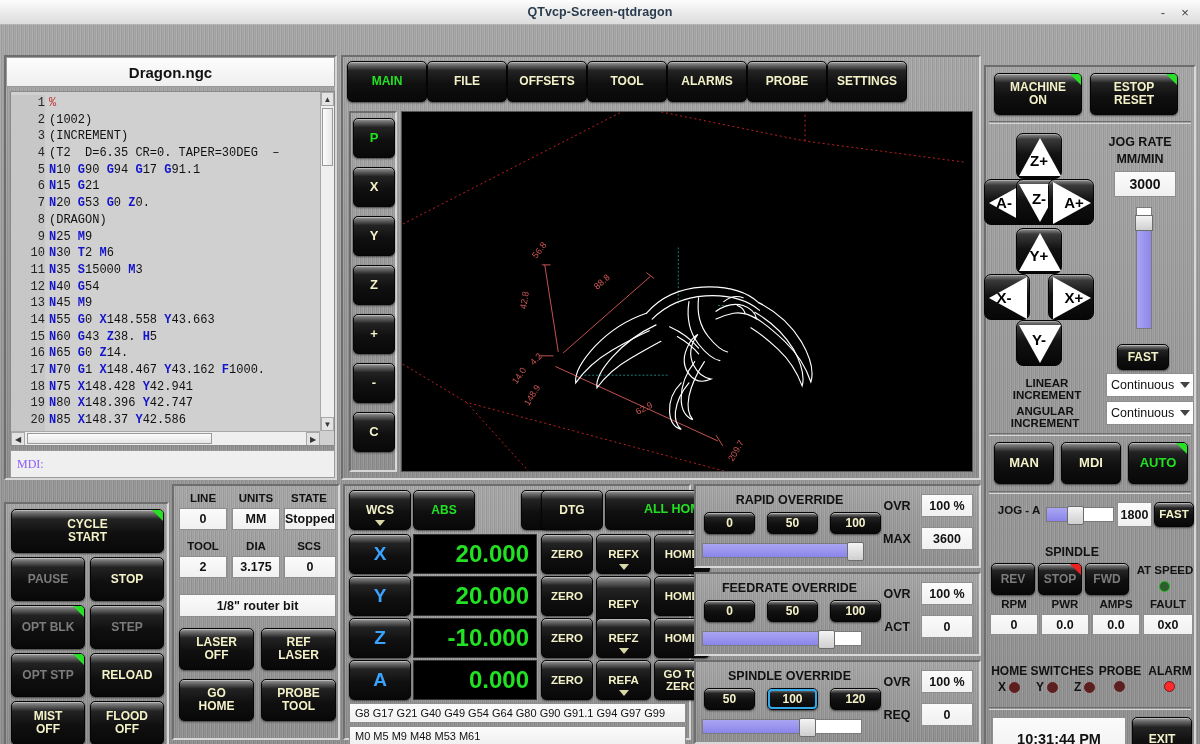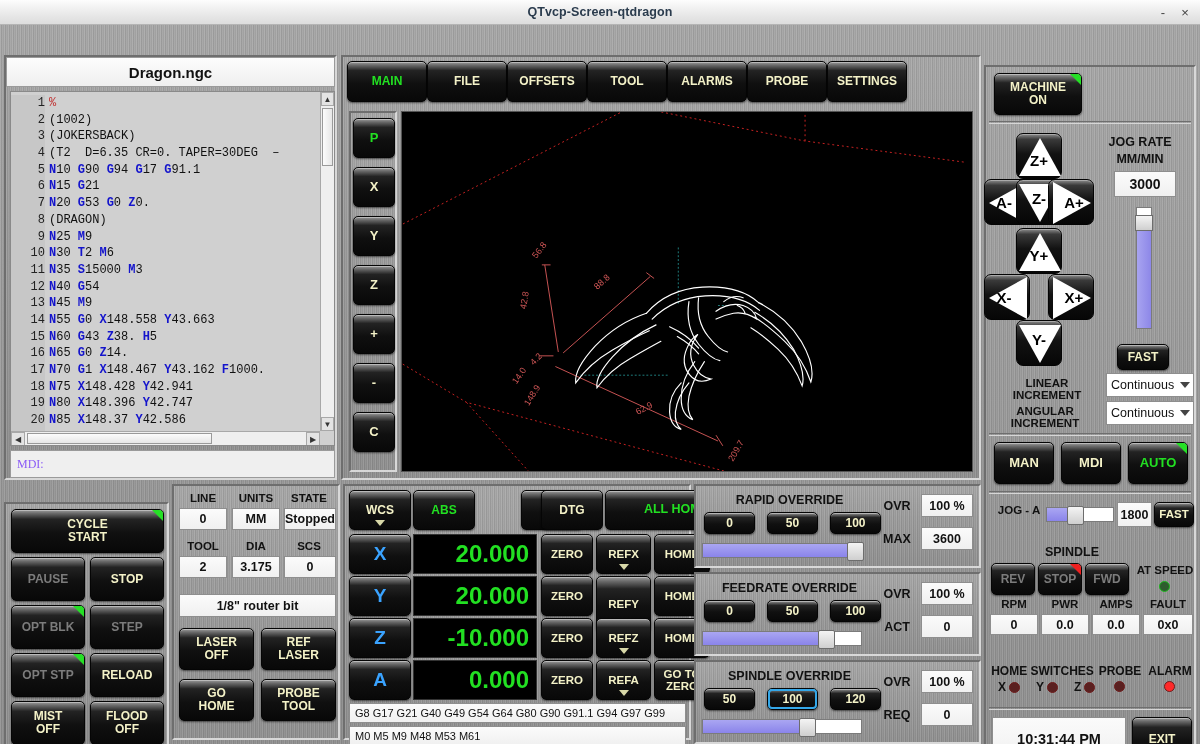--- a/index.html
+++ b/index.html
@@ -168,21 +168,21 @@
 </div>
 
 <div id="app" class="metal">
 
 <div class="panel groove metal" id="gcode-panel">
   <div id="gcode-title">Dragon.ngc</div>
   <div id="gcode-body">
     <div id="gcode-lines">
           <div class="gl"><span class="num">1</span><span><span class="pc">%</span></span></div>
           <div class="gl"><span class="num">2</span><span>(1002)</span></div>
-          <div class="gl"><span class="num">3</span><span>(JOKERSBACK)</span></div>
+          <div class="gl"><span class="num">3</span><span>(INCREMENT)</span></div>
           <div class="gl"><span class="num">4</span><span>(T2  D=6.35 CR=0. TAPER=30DEG  –</span></div>
           <div class="gl"><span class="num">5</span><span><span class="kw">N</span>10 <span class="kw">G</span>90 <span class="kw">G</span>94 <span class="kw">G</span>17 <span class="kw">G</span>91.1</span></div>
           <div class="gl"><span class="num">6</span><span><span class="kw">N</span>15 <span class="kw">G</span>21</span></div>
           <div class="gl"><span class="num">7</span><span><span class="kw">N</span>20 <span class="kw">G</span>53 <span class="kw">G</span>0 <span class="kw">Z</span>0.</span></div>
           <div class="gl"><span class="num">8</span><span>(DRAGON)</span></div>
           <div class="gl"><span class="num">9</span><span><span class="kw">N</span>25 <span class="kw">M</span>9</span></div>
           <div class="gl"><span class="num">10</span><span><span class="kw">N</span>30 <span class="kw">T</span>2 <span class="kw">M</span>6</span></div>
           <div class="gl"><span class="num">11</span><span><span class="kw">N</span>35 <span class="kw">S</span>15000 <span class="kw">M</span>3</span></div>
           <div class="gl"><span class="num">12</span><span><span class="kw">N</span>40 <span class="kw">G</span>54</span></div>
           <div class="gl"><span class="num">13</span><span><span class="kw">N</span>45 <span class="kw">M</span>9</span></div>
@@ -475,20 +475,24 @@
         <div class="fld" style="position:absolute;left:225px;top:41px;width:52px;height:23px">0</div>
       </div>
     </div>
 
 <div class="panel groove metal" id="right-panel">
 
   <div class="btn led" style="position:absolute;left:8px;top:6px;width:88px;height:42px">
     <span class="green"><span>MACHINE</span><br>
     <span>ON</span></span>
   </div>
+  <div class="btn led" style="position:absolute;left:104px;top:6px;width:88px;height:42px">
+    <span class="green"><span>ESTOP</span><br>
+    <span>RESET</span></span>
+  </div>
   <div class="sep" style="top:54px"></div>
 
   <div id="jogpad">
         <div class="jog up" style="left: 30px; top: 66px;">
           <svg width="46" height="46" viewBox="0 0 46 46">
             <path d="M23,4 L44,42 L2,42 Z" fill="#ffffff"></path>
           </svg>
           <span>Z+</span>
         </div>
         <div class="jog left" style="left: -2px; top: 112px;">

